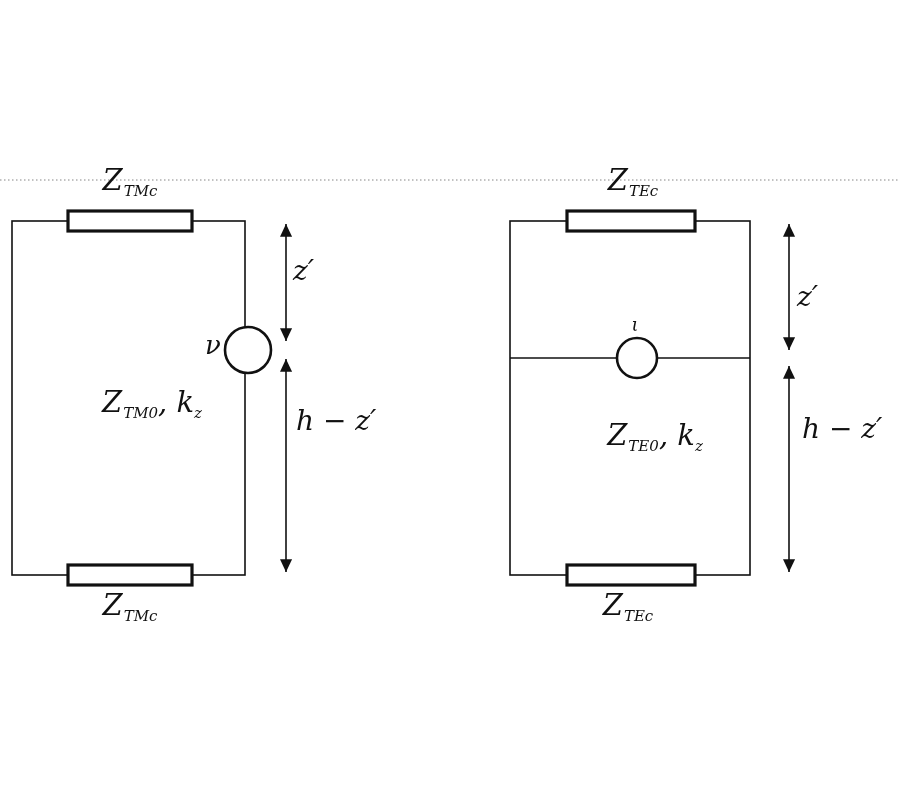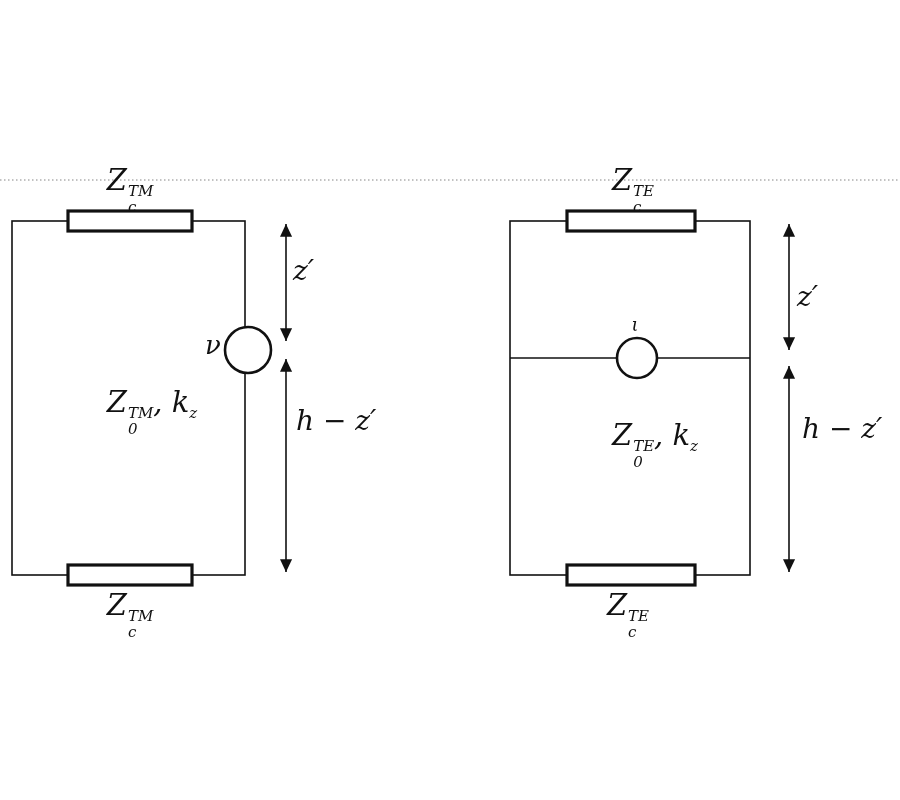--- a/index.html
+++ b/index.html
@@ -2,21 +2,21 @@
 <html><head>
 <meta charset="utf-8">
 <style>
   html,body{margin:0;padding:0;background:#ffffff;}
   .canvas{position:relative;width:900px;height:800px;background:#ffffff;overflow:hidden;
           font-family:"DejaVu Serif",serif;color:#111;}
   .canvas svg{position:absolute;left:0;top:0;}
   .mlabel{position:absolute;font-style:italic;white-space:nowrap;color:#111;}
   .center{transform:translateX(-50%);}
   .mbig{font-size:29px;}
-  .stack{display:inline-flex;flex-direction:column;font-size:15px;line-height:1.05;
+  .stack{display:inline-flex;flex-direction:row;font-size:15px;line-height:1.05;
          vertical-align:-0.42em;margin-left:1px;text-align:left;}
   .stack .sup,.stack .sub{display:block;}
   .subsmall{font-size:15px;vertical-align:-0.4em;}
   .dim{font-size:28px;}
   .nu{font-size:26px;}
   .iota{font-size:18px;}
 </style>
 </head>
 <body>
 

